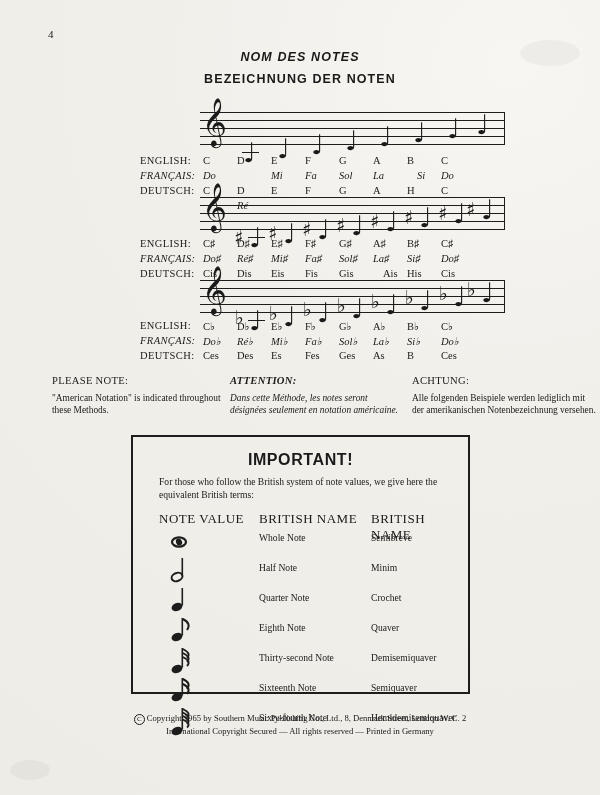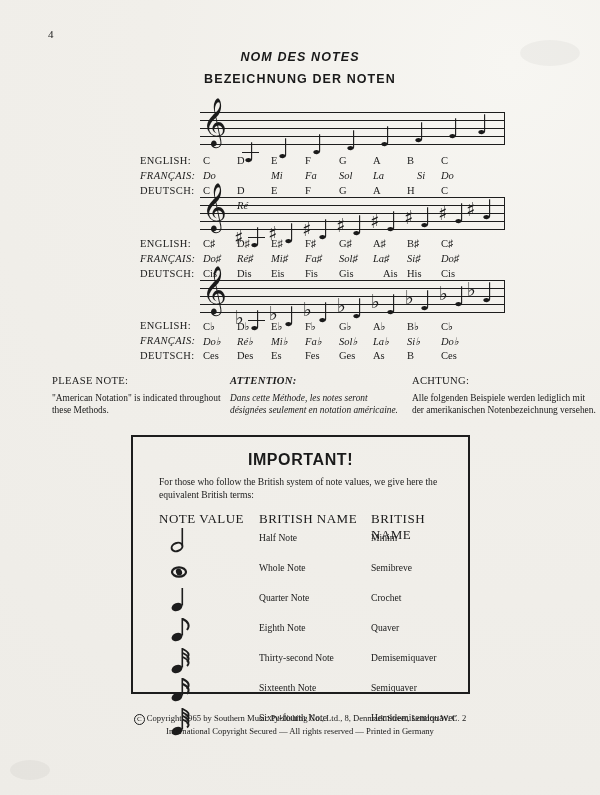--- a/index.html
+++ b/index.html
@@ -402,38 +402,38 @@
 
       <div class="imp-cols">
         <div class="imp-head">
           <span class="ih1">NOTE VALUE</span>
           <span class="ih2">BRITISH NAME</span>
           <span class="ih3">BRITISH NAME</span>
         </div>
 
         <div class="imp-row" style="height:30px;">
           <span class="noteglyph">
+            <svg width="34" height="26" viewBox="0 0 34 26">
+              <ellipse cx="12" cy="15" rx="7" ry="4.6" fill="none" stroke="#1d1d1d" stroke-width="2.2"></ellipse>
+              <ellipse cx="12" cy="15" rx="3" ry="3.6" fill="#1d1d1d" transform="rotate(-20 12 15)"></ellipse>
+            </svg>
+          </span>
+          <span class="am">Whole Note</span>
+          <span class="br">Semibreve</span>
+        </div>
+
+        <div class="imp-row" style="height:30px;">
+          <span class="noteglyph">
             <svg width="34" height="28" viewBox="0 0 34 28">
               <ellipse cx="10" cy="20" rx="5.6" ry="4" fill="none" stroke="#1d1d1d" stroke-width="2" transform="rotate(-20 10 20)"></ellipse>
               <line x1="15.3" y1="18.5" x2="15.3" y2="1" stroke="#1d1d1d" stroke-width="1.6"></line>
             </svg>
           </span>
           <span class="am">Half Note</span>
           <span class="br">Minim</span>
-        </div>
-
-        <div class="imp-row" style="height:30px;">
-          <span class="noteglyph">
-            <svg width="34" height="26" viewBox="0 0 34 26">
-              <ellipse cx="12" cy="15" rx="7" ry="4.6" fill="none" stroke="#1d1d1d" stroke-width="2.2"></ellipse>
-              <ellipse cx="12" cy="15" rx="3" ry="3.6" fill="#1d1d1d" transform="rotate(-20 12 15)"></ellipse>
-            </svg>
-          </span>
-          <span class="am">Whole Note</span>
-          <span class="br">Semibreve</span>
         </div>
 
         <div class="imp-row" style="height:30px;">
           <span class="noteglyph">
             <svg width="34" height="28" viewBox="0 0 34 28">
               <ellipse cx="10" cy="20" rx="5.6" ry="4" fill="#1d1d1d" transform="rotate(-20 10 20)"></ellipse>
               <line x1="15.3" y1="18.5" x2="15.3" y2="1" stroke="#1d1d1d" stroke-width="1.6"></line>
             </svg>
           </span>
           <span class="am">Quarter Note</span>

